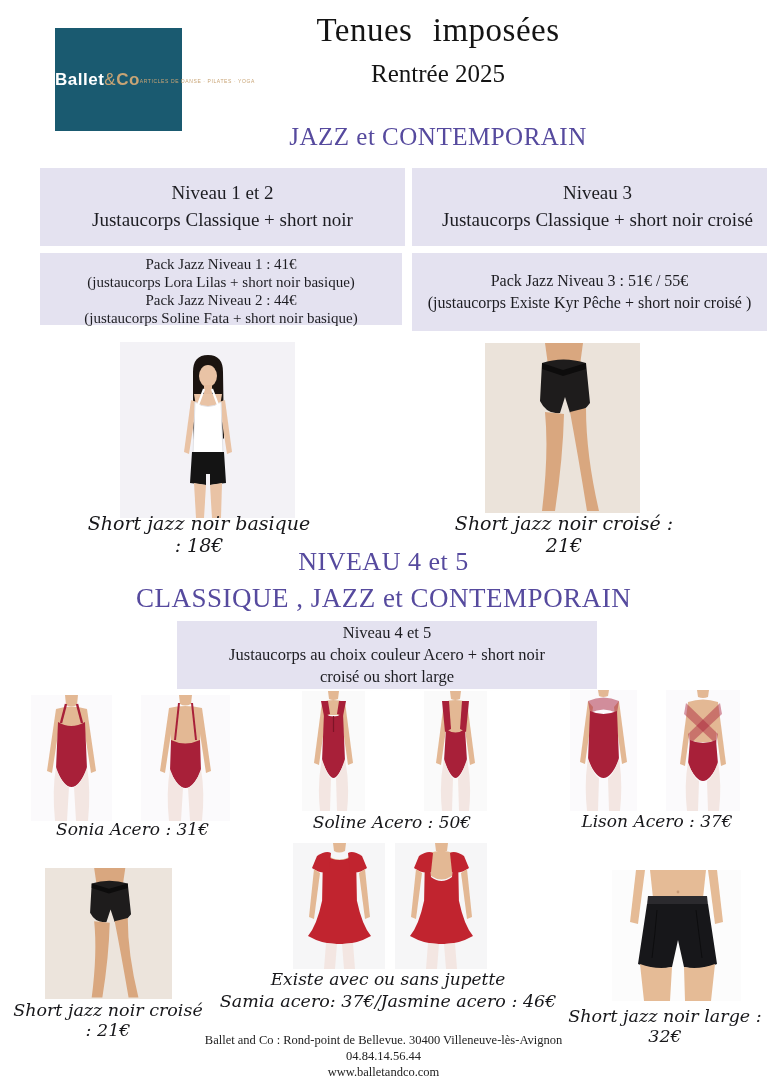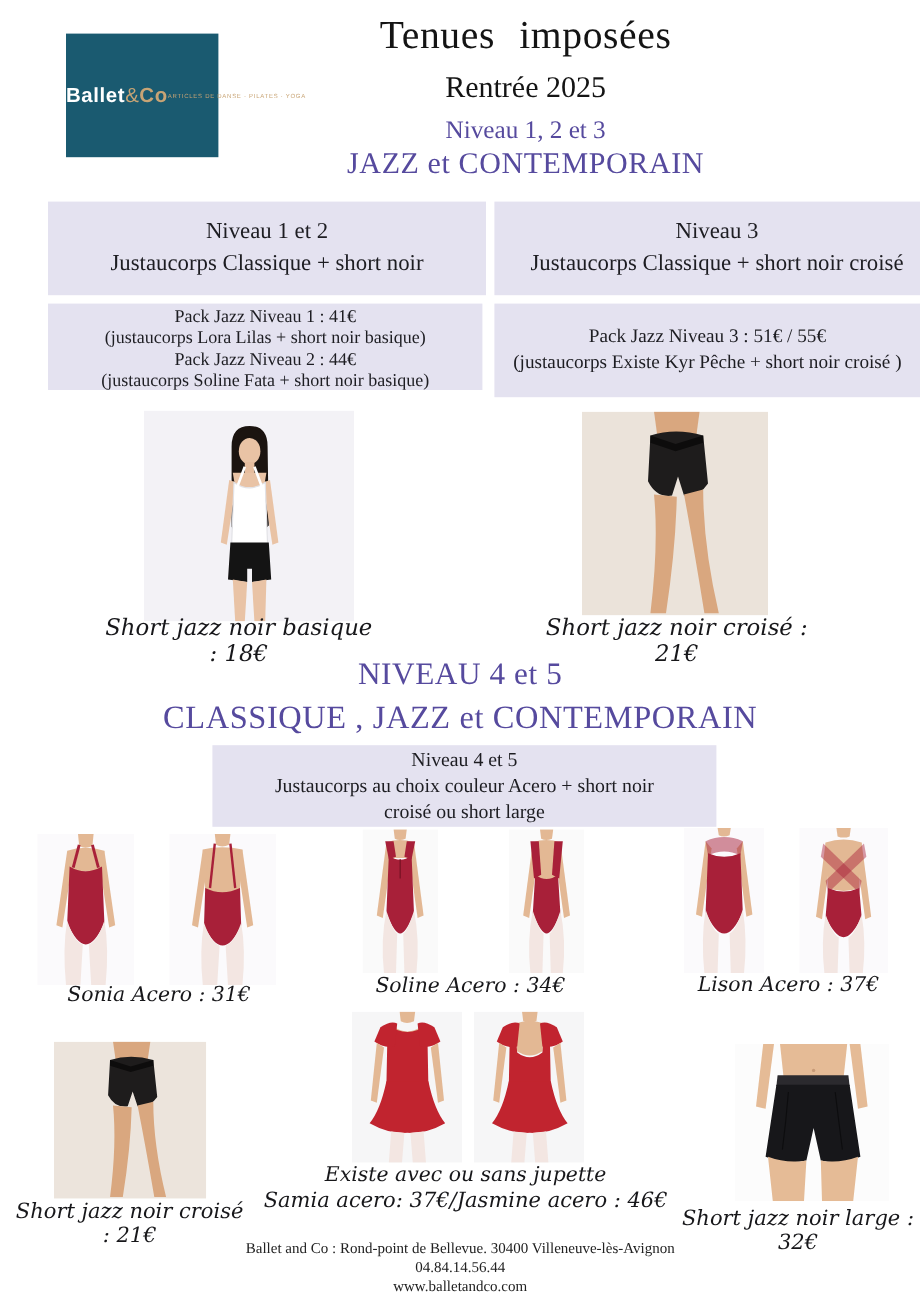--- a/index.html
+++ b/index.html
@@ -63,21 +63,20 @@
       <path d="M17 25 L28 25" stroke="#fff" stroke-width="2"></path>
       <path d="M22 29 L21 48 L19 51" stroke="#fff" fill="none" stroke-width="1.8"></path>
       <path d="M23 27 Q32 21 38 27" stroke="#fff" fill="none" stroke-width="1.8"></path>
     </svg>
     <div class="word"><span>Ballet</span><span class="amp">&amp;</span><span class="co">Co</span></div>
     <div class="tag">ARTICLES DE DANSE · PILATES · YOGA</div>
   </div>
 
   <div class="abs title ctr">Tenues imposées</div>
   <div class="abs subtitle ctr">Rentrée 2025</div>
-  <div class="abs levels ctr">Niveau 1, 2 et 3</div>
   <div class="abs disciplines ctr">JAZZ et CONTEMPORAIN</div>
 
   <div class="abs box box1l">
     <div class="l1">Niveau 1 et 2</div>
     <div class="l2">Justaucorps Classique + short noir</div>
   </div>
   <div class="abs box box1r">
     <div class="l1">Niveau 3</div>
     <div class="l2">Justaucorps Classique + short noir croisé</div>
   </div>
@@ -186,21 +185,21 @@
       <path d="M20 11 Q31 7 43 11 L41 40 Q31.5 45 22 40 Z" fill="#e3b894"></path>
       <path d="M20 11 L12 72 L17 74 L25 17 Z" fill="#e3b894"></path>
       <path d="M43 11 L51 72 L46 74 L38 17 Z" fill="#e3b894"></path>
       <path d="M18 10 L25 10 L27 38 L21 41 Z" style="fill:var(--red)"></path>
       <path d="M38 10 L45 10 L42 41 L36 38 Z" style="fill:var(--red)"></path>
       <path d="M22 38 Q31.5 45 41 38 L43 70 Q36 87 31.5 87 Q27 87 20 70 Z" style="fill:var(--red)"></path>
       <path d="M20 68 Q26 86 29 87 L28 120 H18 Q15 92 20 68 Z" fill="#f3e6e2"></path>
       <path d="M43 68 Q37 86 34 87 L35 120 H45 Q48 92 43 68 Z" fill="#f3e6e2"></path>
     </svg>
   </div>
-  <div class="abs script cap17 ctr" style="left:292px;top:812px;width:200px;">Soline Acero : 34€</div>
+  <div class="abs script cap17 ctr" style="left:292px;top:812px;width:200px;">Soline Acero : 50€</div>
 
   <div class="abs photo" style="left:570px;top:690px;">
     <svg viewBox="0 0 67 121" width="67" height="121">
       <rect width="67" height="121" fill="#fbfafc"></rect>
       <path d="M28 0 H39 L38 6 Q33 8 29 6 Z" fill="#e3b894"></path>
       <path d="M18 11 L10 72 L15 74 L23 17 Z" fill="#e3b894"></path>
       <path d="M49 11 L57 72 L52 74 L44 17 Z" fill="#e3b894"></path>
       <path d="M18 11 Q33.5 4 49 11 L47 23 Q33.5 16 20 23 Z" style="fill:var(--red)" opacity="0.5"></path>
       <path d="M20 21 Q33.5 27 47 21 L49 70 Q41 88 33.5 88 Q26 88 18 70 Z" style="fill:var(--red)"></path>
       <path d="M18 68 Q24 86 29 88 L28 121 H17 Q14 93 18 68 Z" fill="#f3e6e2"></path>

